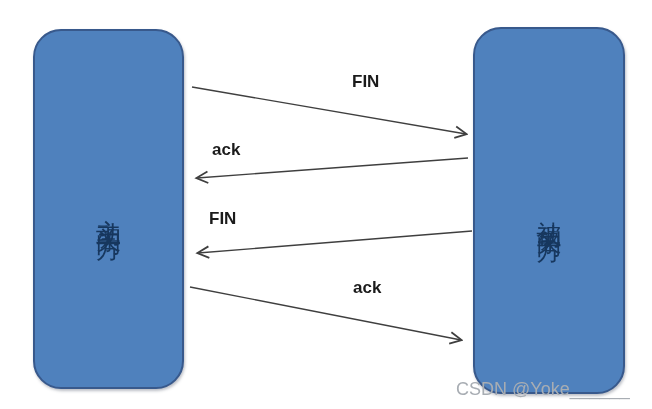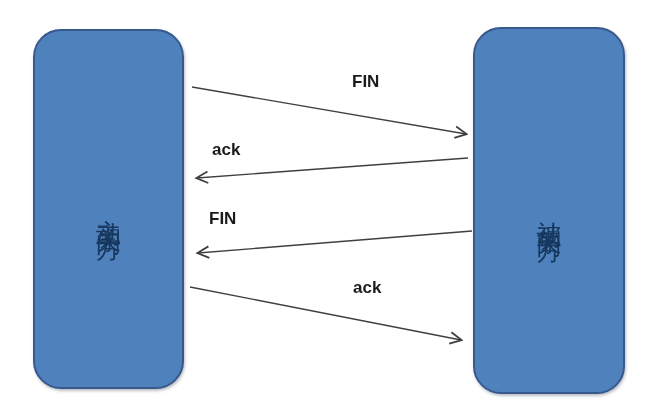--- a/index.html
+++ b/index.html
@@ -102,14 +102,15 @@
     <line x1="468" y1="158" x2="197" y2="178" stroke="#3f3f3f" stroke-width="1.4" marker-end="url(#arrowhead)"></line>
     <line x1="472" y1="231" x2="198" y2="253" stroke="#3f3f3f" stroke-width="1.4" marker-end="url(#arrowhead)"></line>
     <line x1="190" y1="287" x2="461" y2="340" stroke="#3f3f3f" stroke-width="1.4" marker-end="url(#arrowhead)"></line>
   </svg>
 
   <span class="msg-label msg-label-0">FIN</span>
   <span class="msg-label msg-label-1">ack</span>
   <span class="msg-label msg-label-2">FIN</span>
   <span class="msg-label msg-label-3">ack</span>
 
+  <span class="watermark">CSDN @Yoke______</span>
 
 </div>
 
 </body></html>

